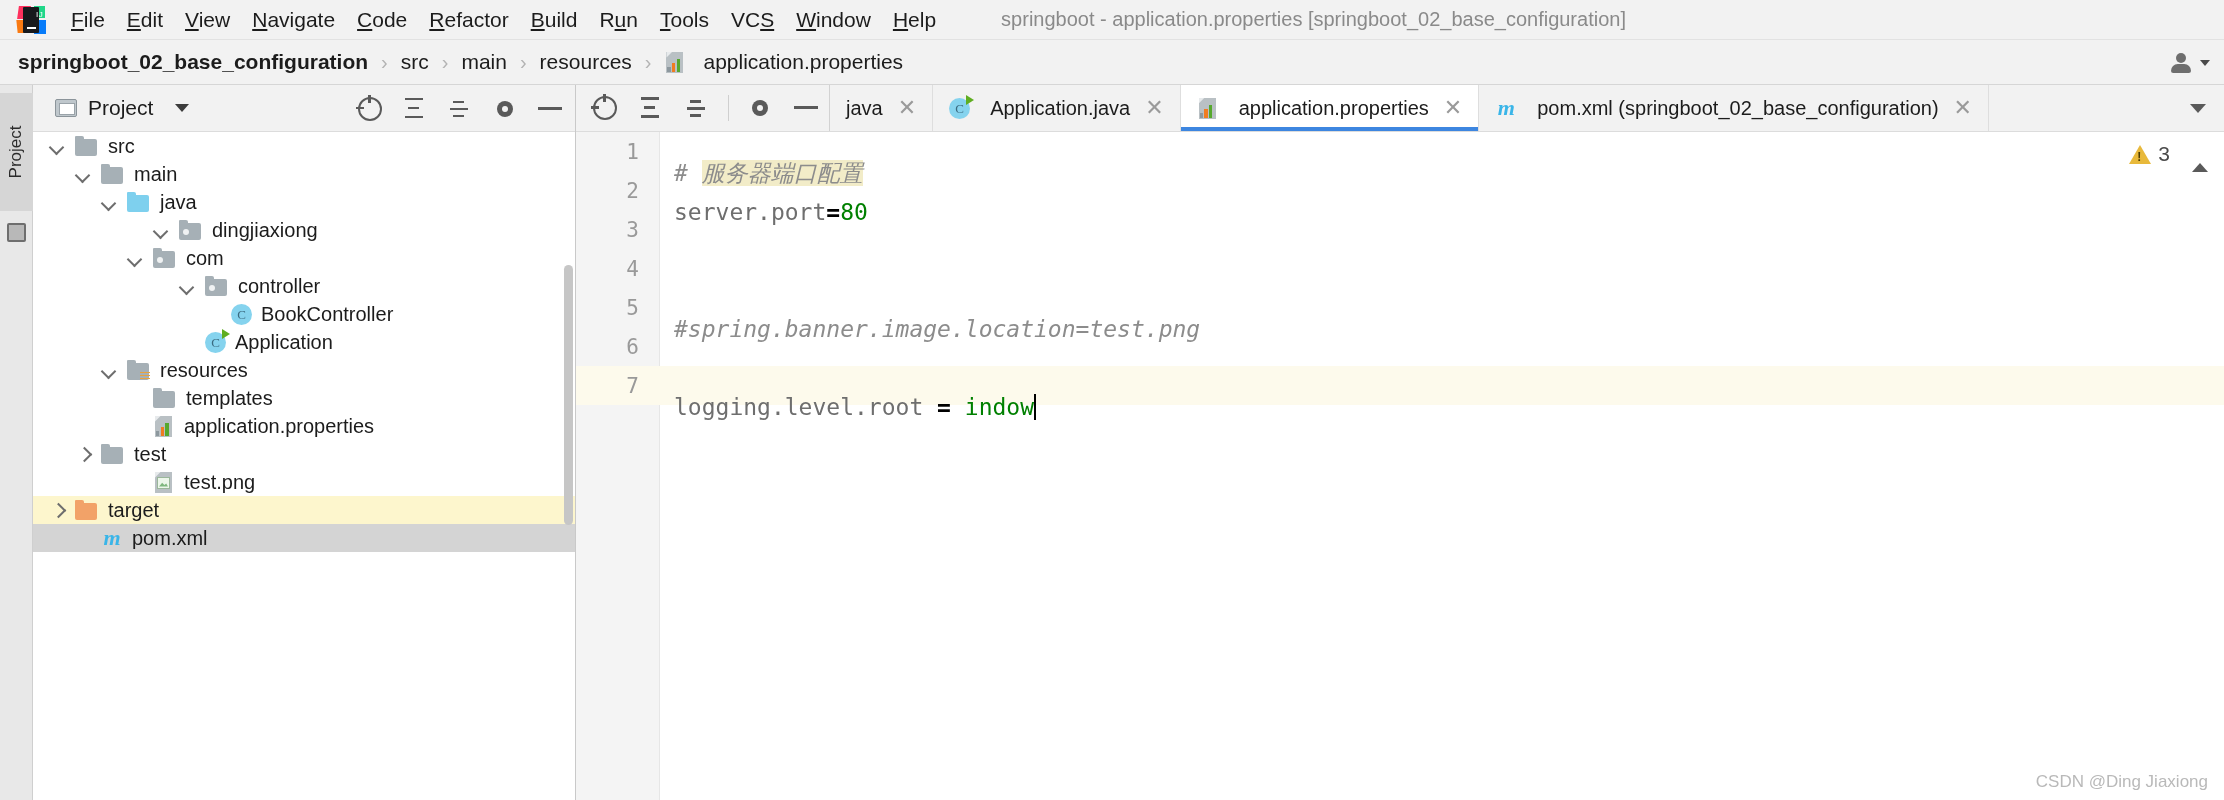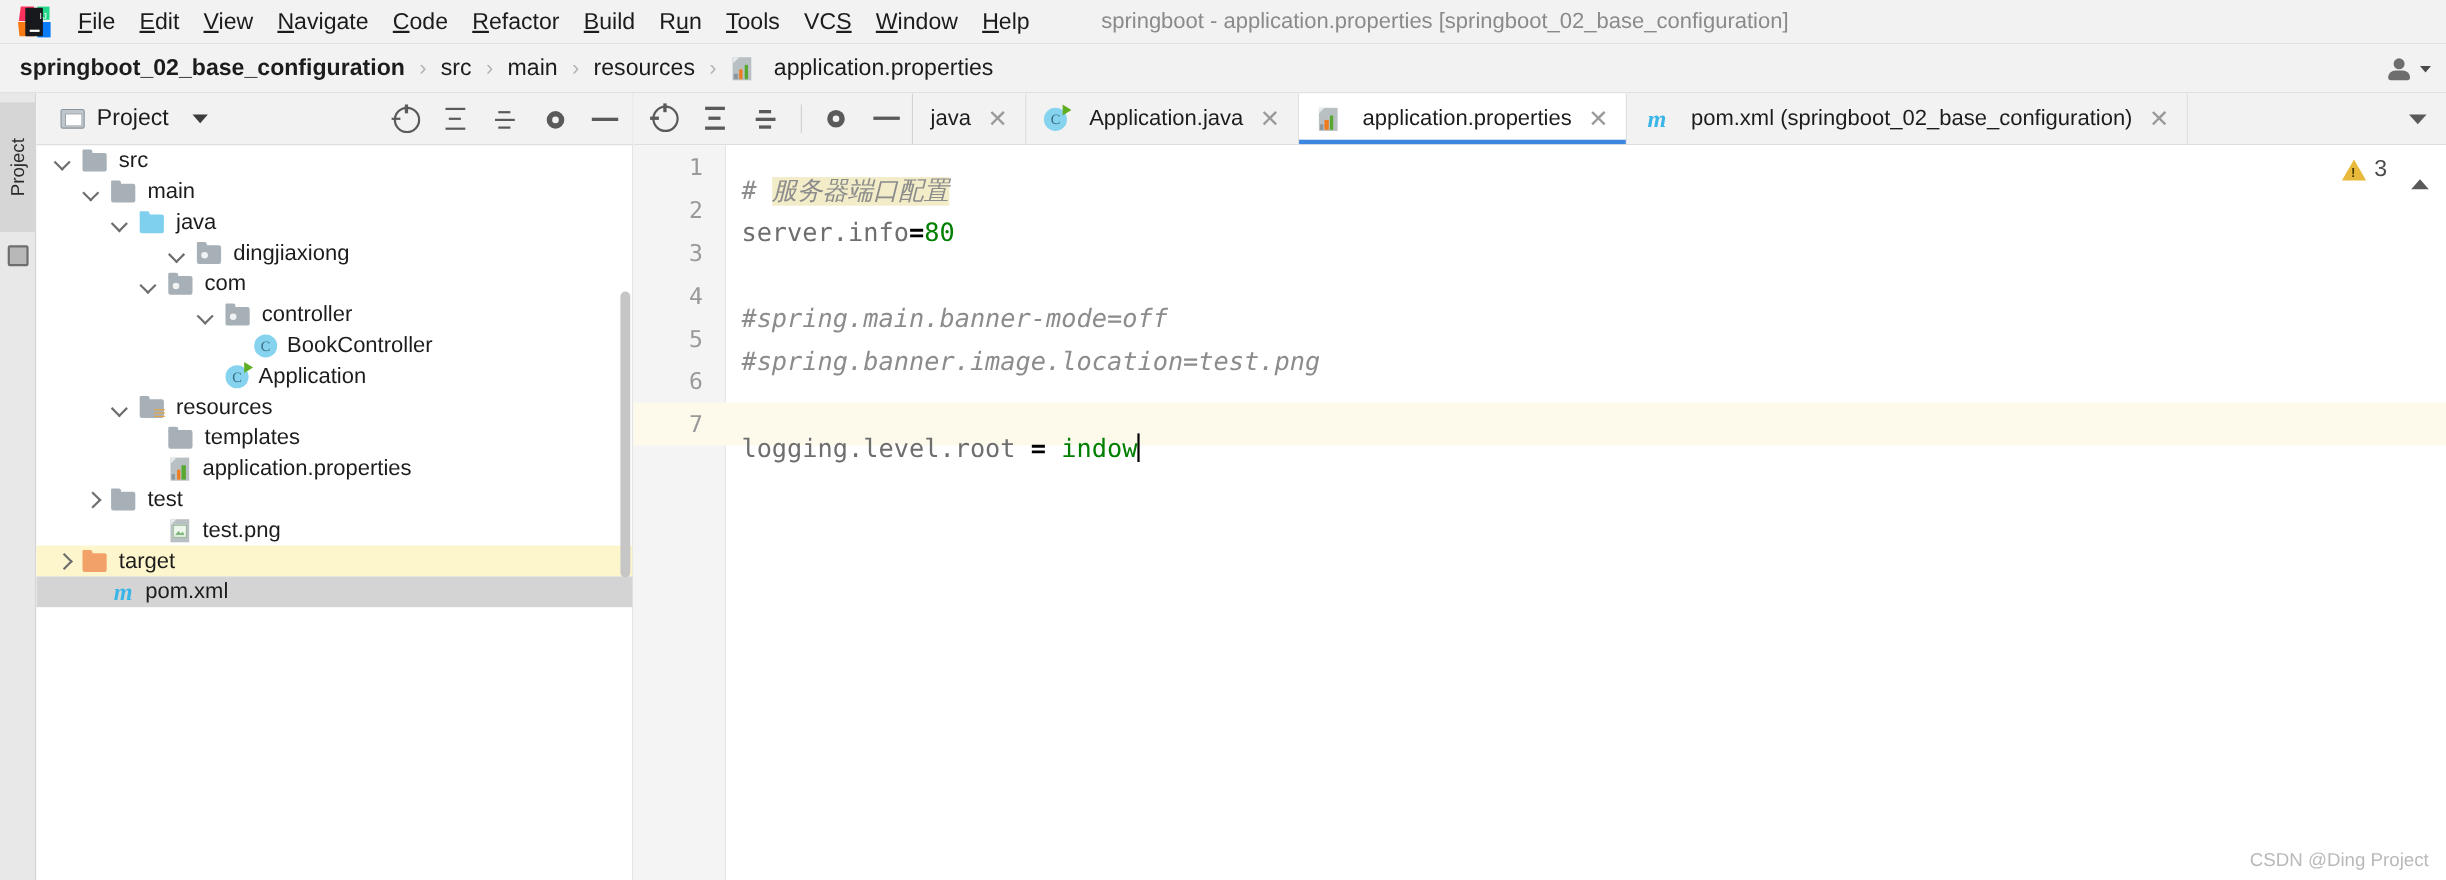--- a/index.html
+++ b/index.html
@@ -589,29 +589,28 @@
 
     <div class="code-wrap">
       <div class="gutter"></div>
       <div class="code-lines" id="code-root">
           <div class="cline">
             <span class="lnum">1</span>
             <span class="ctext"><span class="k-cmt"># </span><span class="k-cmt-hl">服务器端口配置</span></span>
           </div>
           <div class="cline">
             <span class="lnum">2</span>
-            <span class="ctext"><span class="k-key">server.info</span><span class="k-eq">=</span><span class="k-val">80</span></span>
+            <span class="ctext"><span class="k-key">server.port</span><span class="k-eq">=</span><span class="k-val">80</span></span>
           </div>
           <div class="cline">
             <span class="lnum">3</span>
             <span class="ctext"></span>
           </div>
           <div class="cline">
             <span class="lnum">4</span>
-            <span class="ctext"><span class="k-cmt">#spring.main.banner-mode=off</span></span>
           </div>
           <div class="cline">
             <span class="lnum">5</span>
             <span class="ctext"><span class="k-cmt">#spring.banner.image.location=test.png</span></span>
           </div>
           <div class="cline">
             <span class="lnum">6</span>
             <span class="ctext"></span>
           </div>
           <div class="cline cur">
@@ -620,16 +619,16 @@
           </div>
         </div>
 
       <div class="warn-box">
         <span class="warn-tri"></span>
         <span class="warn-num">3</span>
       </div>
       <div class="collapse-chev">
         <span class="chev-up"></span>
       </div>
-      <div class="watermark">CSDN @Ding Project</div>
+      <div class="watermark">CSDN @Ding Jiaxiong</div>
     </div>
   </div>
 </div>
 
 </body></html>

